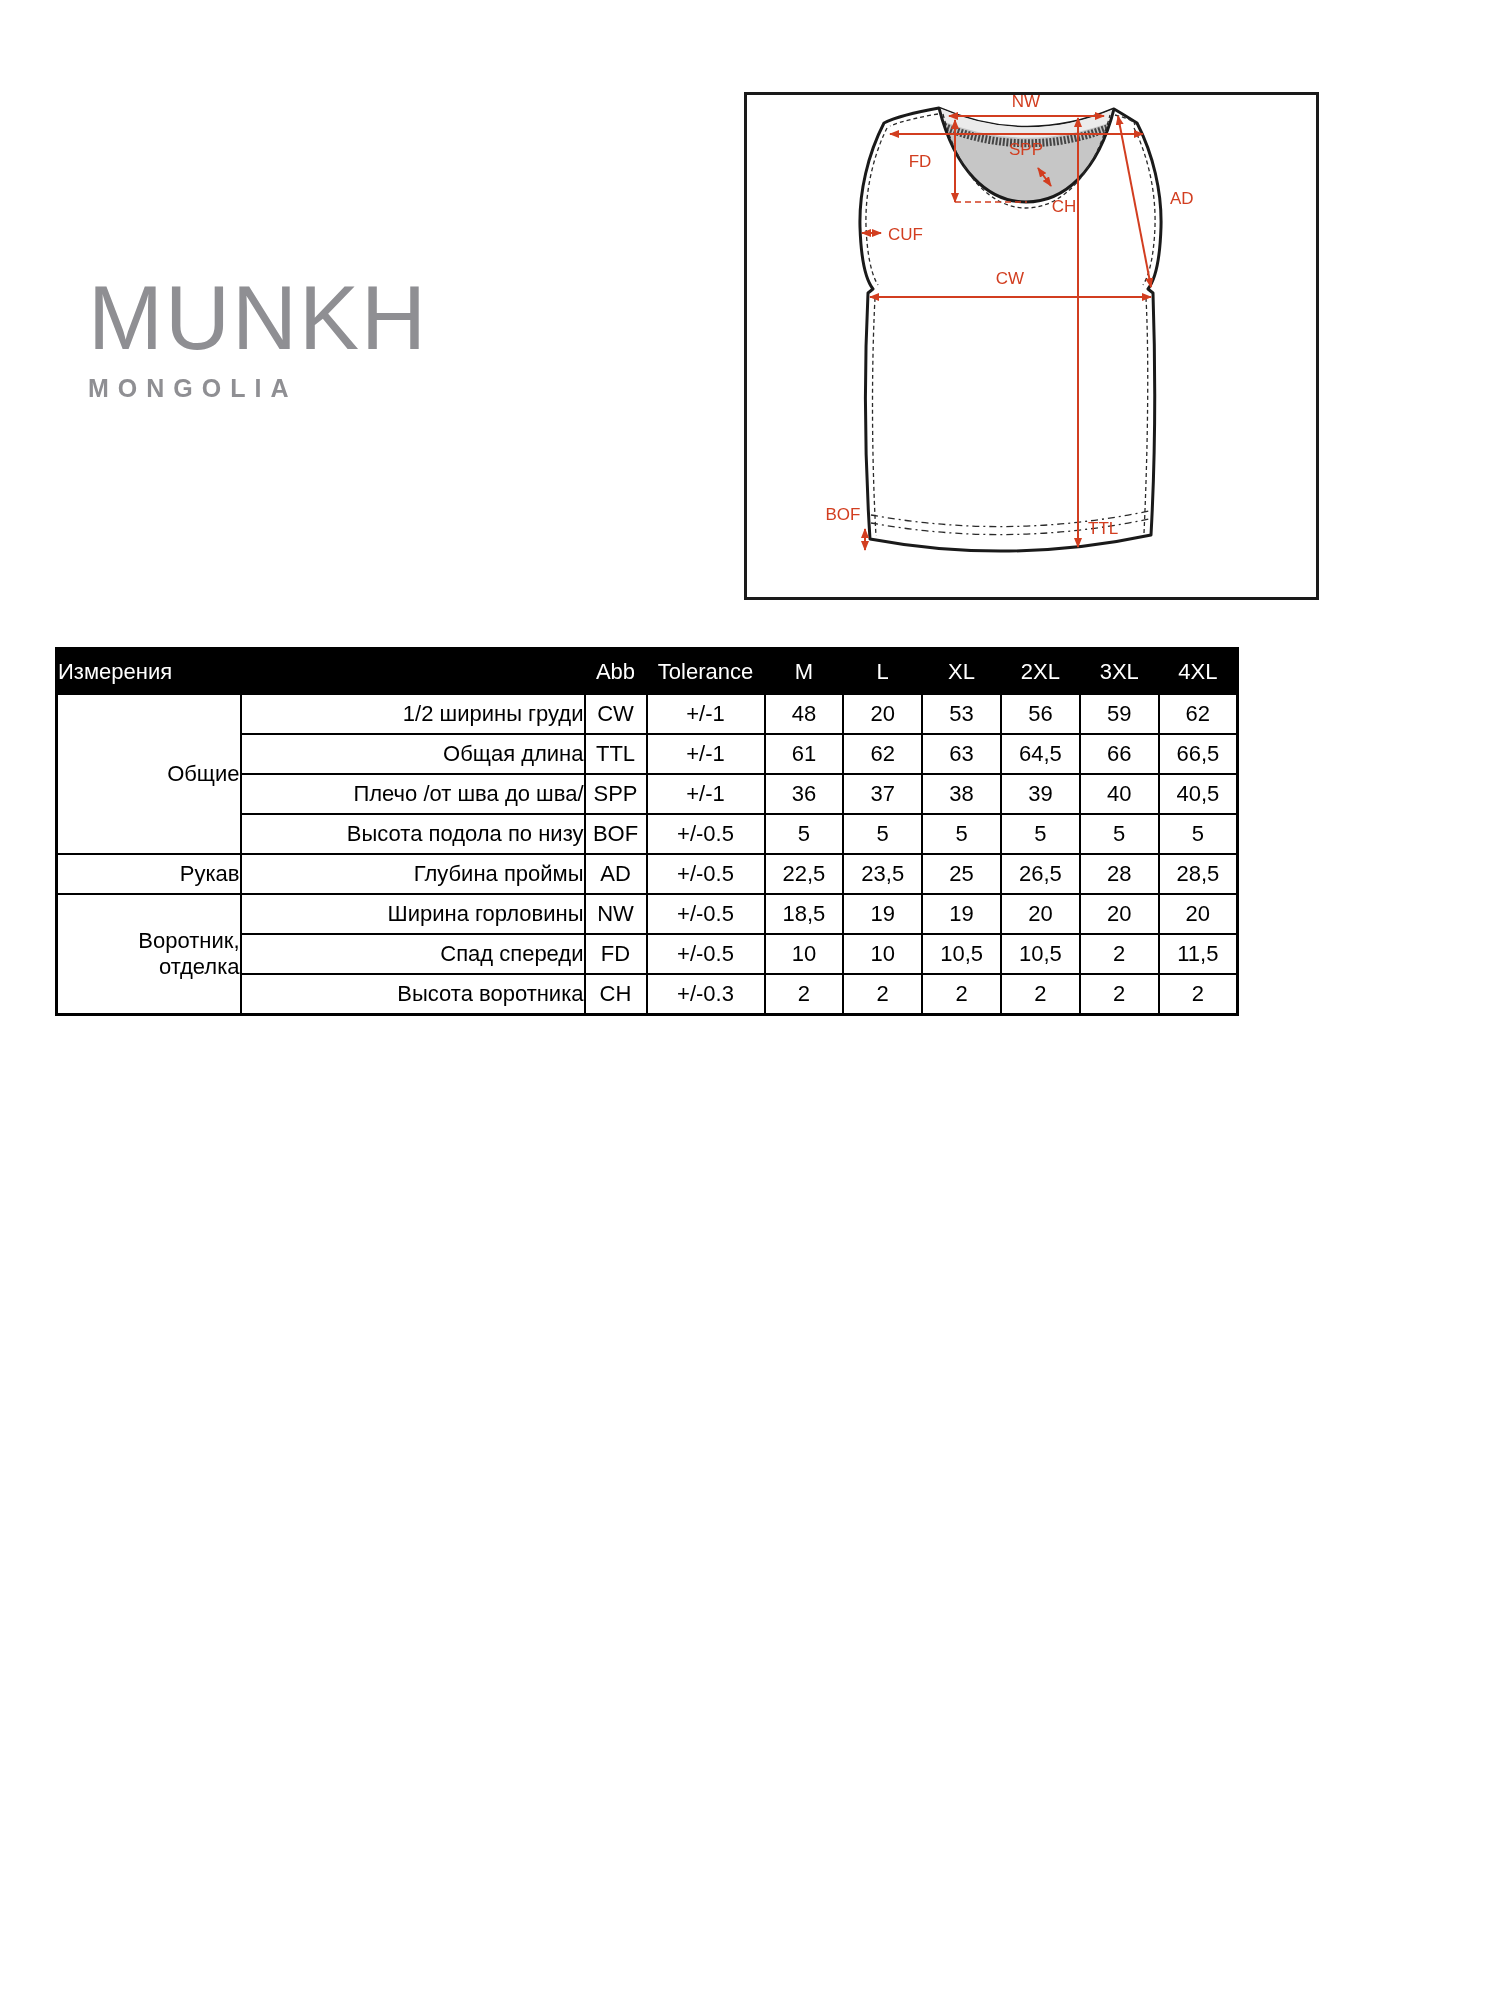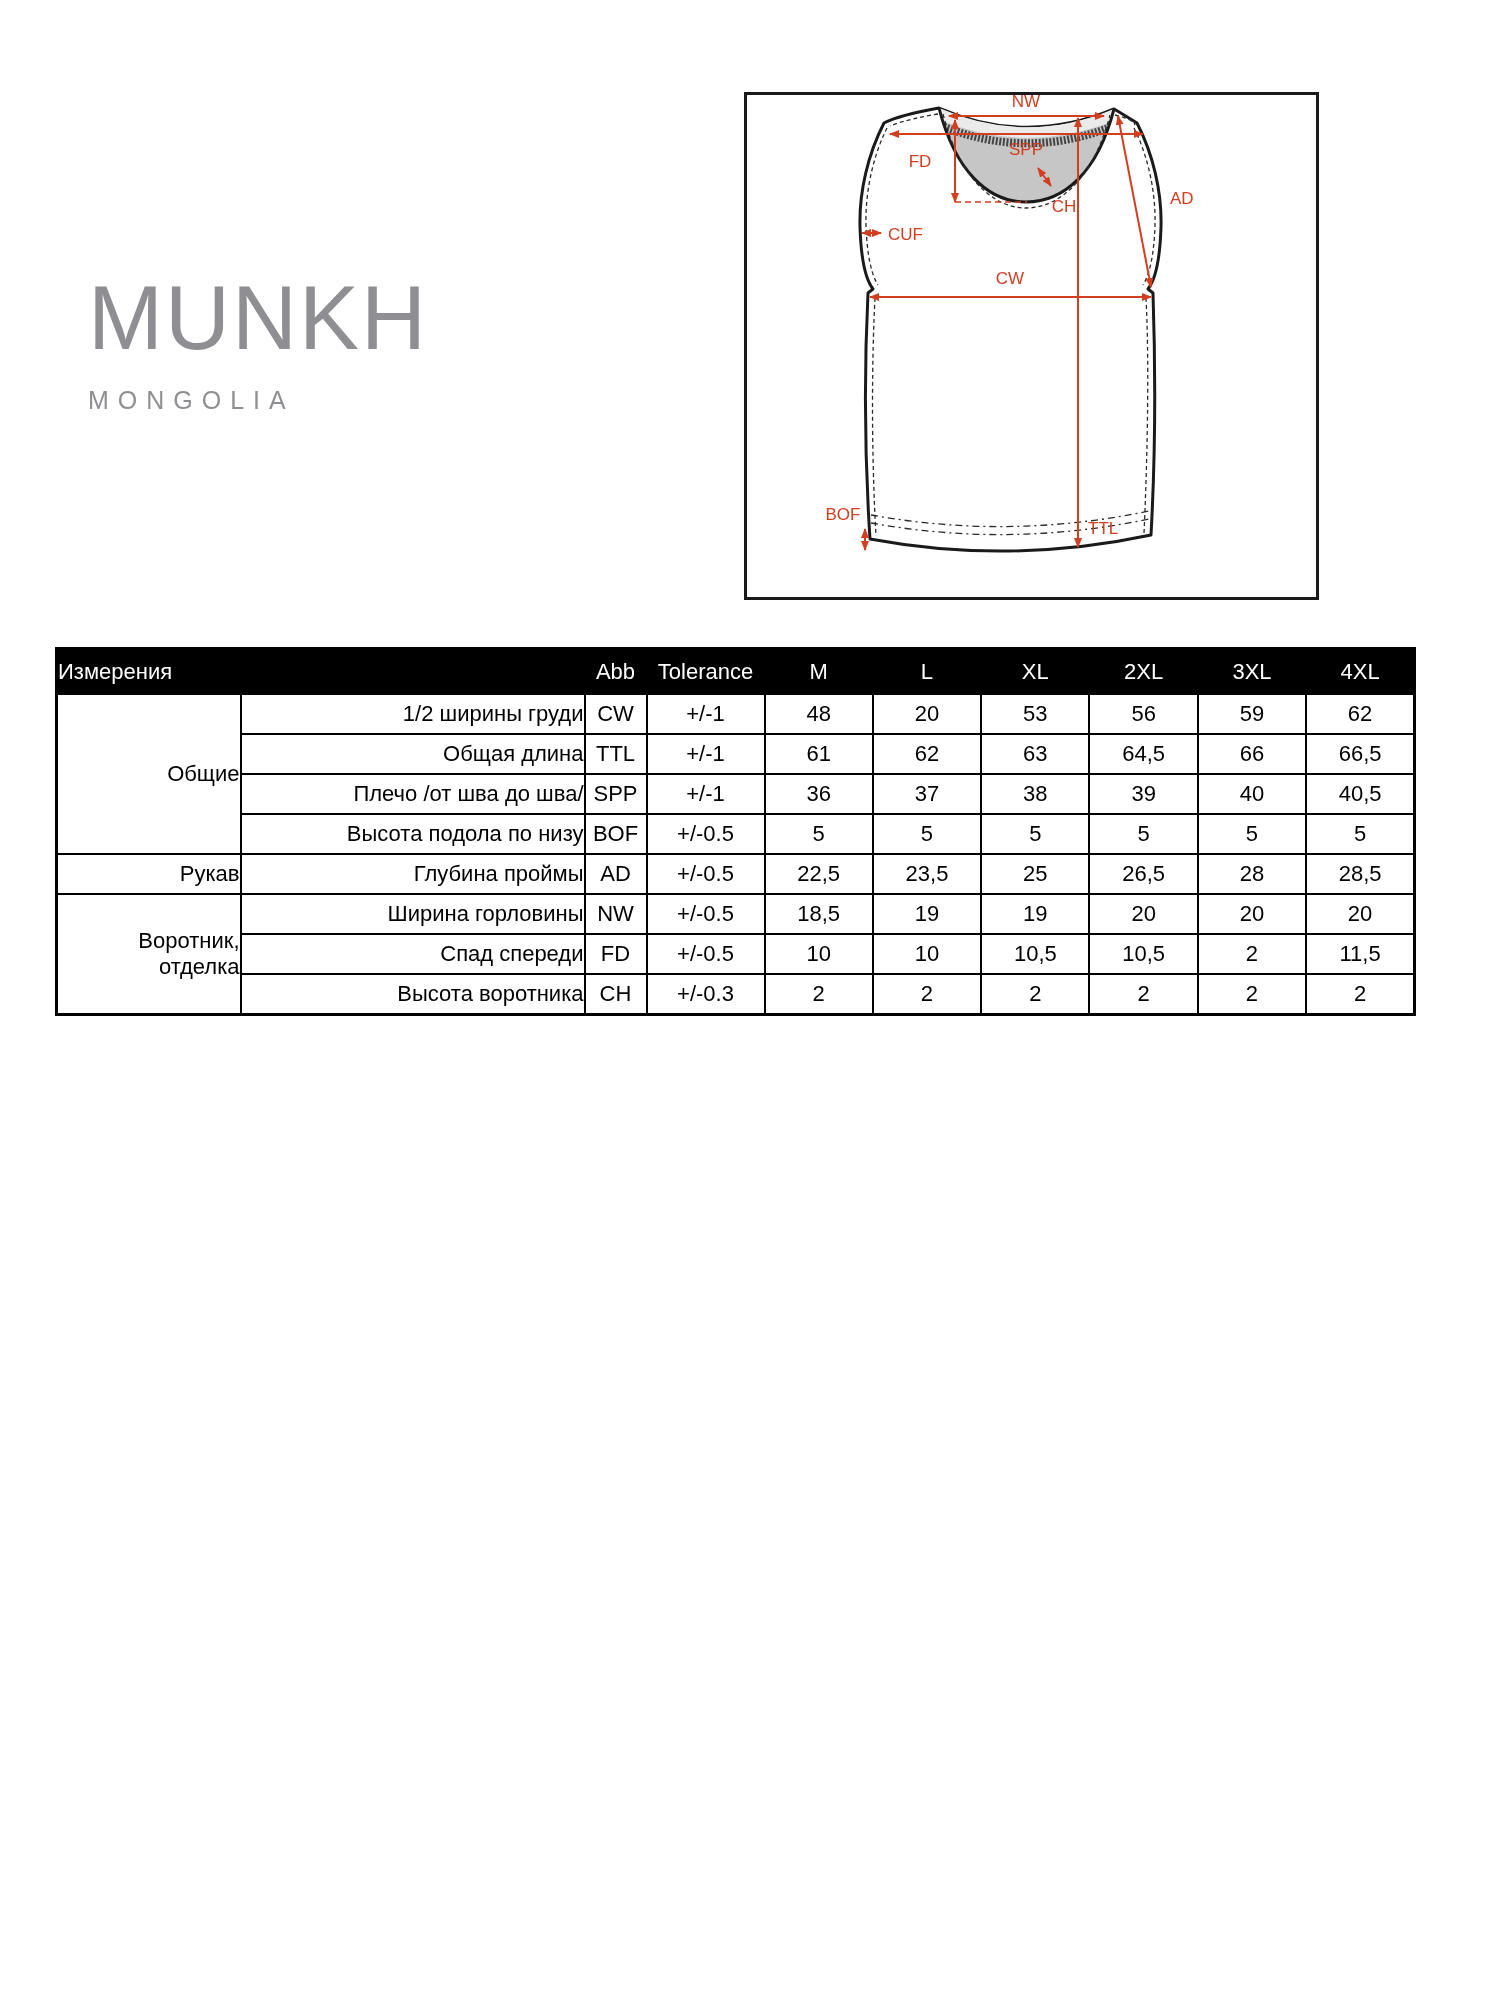--- a/index.html
+++ b/index.html
@@ -4,40 +4,40 @@
 <style>
   html,body { margin:0; padding:0; background:#ffffff; }
   .page {
     position:relative; width:1500px; height:2000px; background:#fff;
     font-family:"Liberation Sans", sans-serif; overflow:hidden;
   }
 
   
   .logo { position:absolute; left:88px; top:276px; width:424px; text-align:left; color:var(--logo-gray,#8f8f93); }
   .logo-title { font-size:90px; line-height:0.95; letter-spacing:2px; font-weight:400; }
-  .logo-sub   { font-size:25px; letter-spacing:9px; margin-top:24px; font-weight:400; }
+  .logo-sub   { font-size:25px; letter-spacing:9px; margin-top:12px; font-weight:700; }
 
   
   .diagram { position:absolute; left:744px; top:92px; width:575px; height:508px; }
   .frame    { fill:#ffffff; stroke:#1a1a1a; stroke-width:3; }
   .outline  { fill:#ffffff; stroke:#1a1a1a; stroke-width:3; stroke-linejoin:round; }
   .neckline { fill:none; stroke:#1a1a1a; stroke-width:3; }
   .neckfill { fill:#c6c6c6; stroke:none; }
   .lightband{ fill:none; stroke:#ebebeb; stroke-width:13; }
   .hatchband{ fill:none; stroke:#454545; stroke-width:8; stroke-dasharray:2 1.6; }
   .stitch   { fill:none; stroke:#2a2a2a; stroke-width:1.3; stroke-dasharray:4 3; }
   .hemstitch{ fill:none; stroke:#2a2a2a; stroke-width:1.3; stroke-dasharray:7 4 2 4; }
   .ann      { stroke:var(--ann,#d23e20); stroke-width:2; fill:none; }
   .ann-dash { stroke:var(--ann,#d23e20); stroke-width:1.6; fill:none; stroke-dasharray:6 4; }
   .ann-fill { fill:var(--ann,#d23e20); }
   .ann-label{ fill:var(--ann,#d23e20); font-family:"Liberation Sans",sans-serif; font-size:17px; }
 
   
   table.sizes {
-    position:absolute; left:55px; top:647px; width:1361px;
+    position:absolute; left:55px; top:647px; width:1184px;
     border-collapse:collapse; table-layout:fixed;
     border:3px solid #000; font-size:22px; color:#000;
   }
   table.sizes th, table.sizes td { border:2px solid #000; padding:0; }
   table.sizes thead th {
     background:var(--header-bg,#000); color:var(--header-fg,#fff);
     height:43px; font-weight:400; border-color:#000;
   }
   th.h-meas { text-align:left; padding-left:30px; }
   table.sizes tbody tr { height:40px; }

